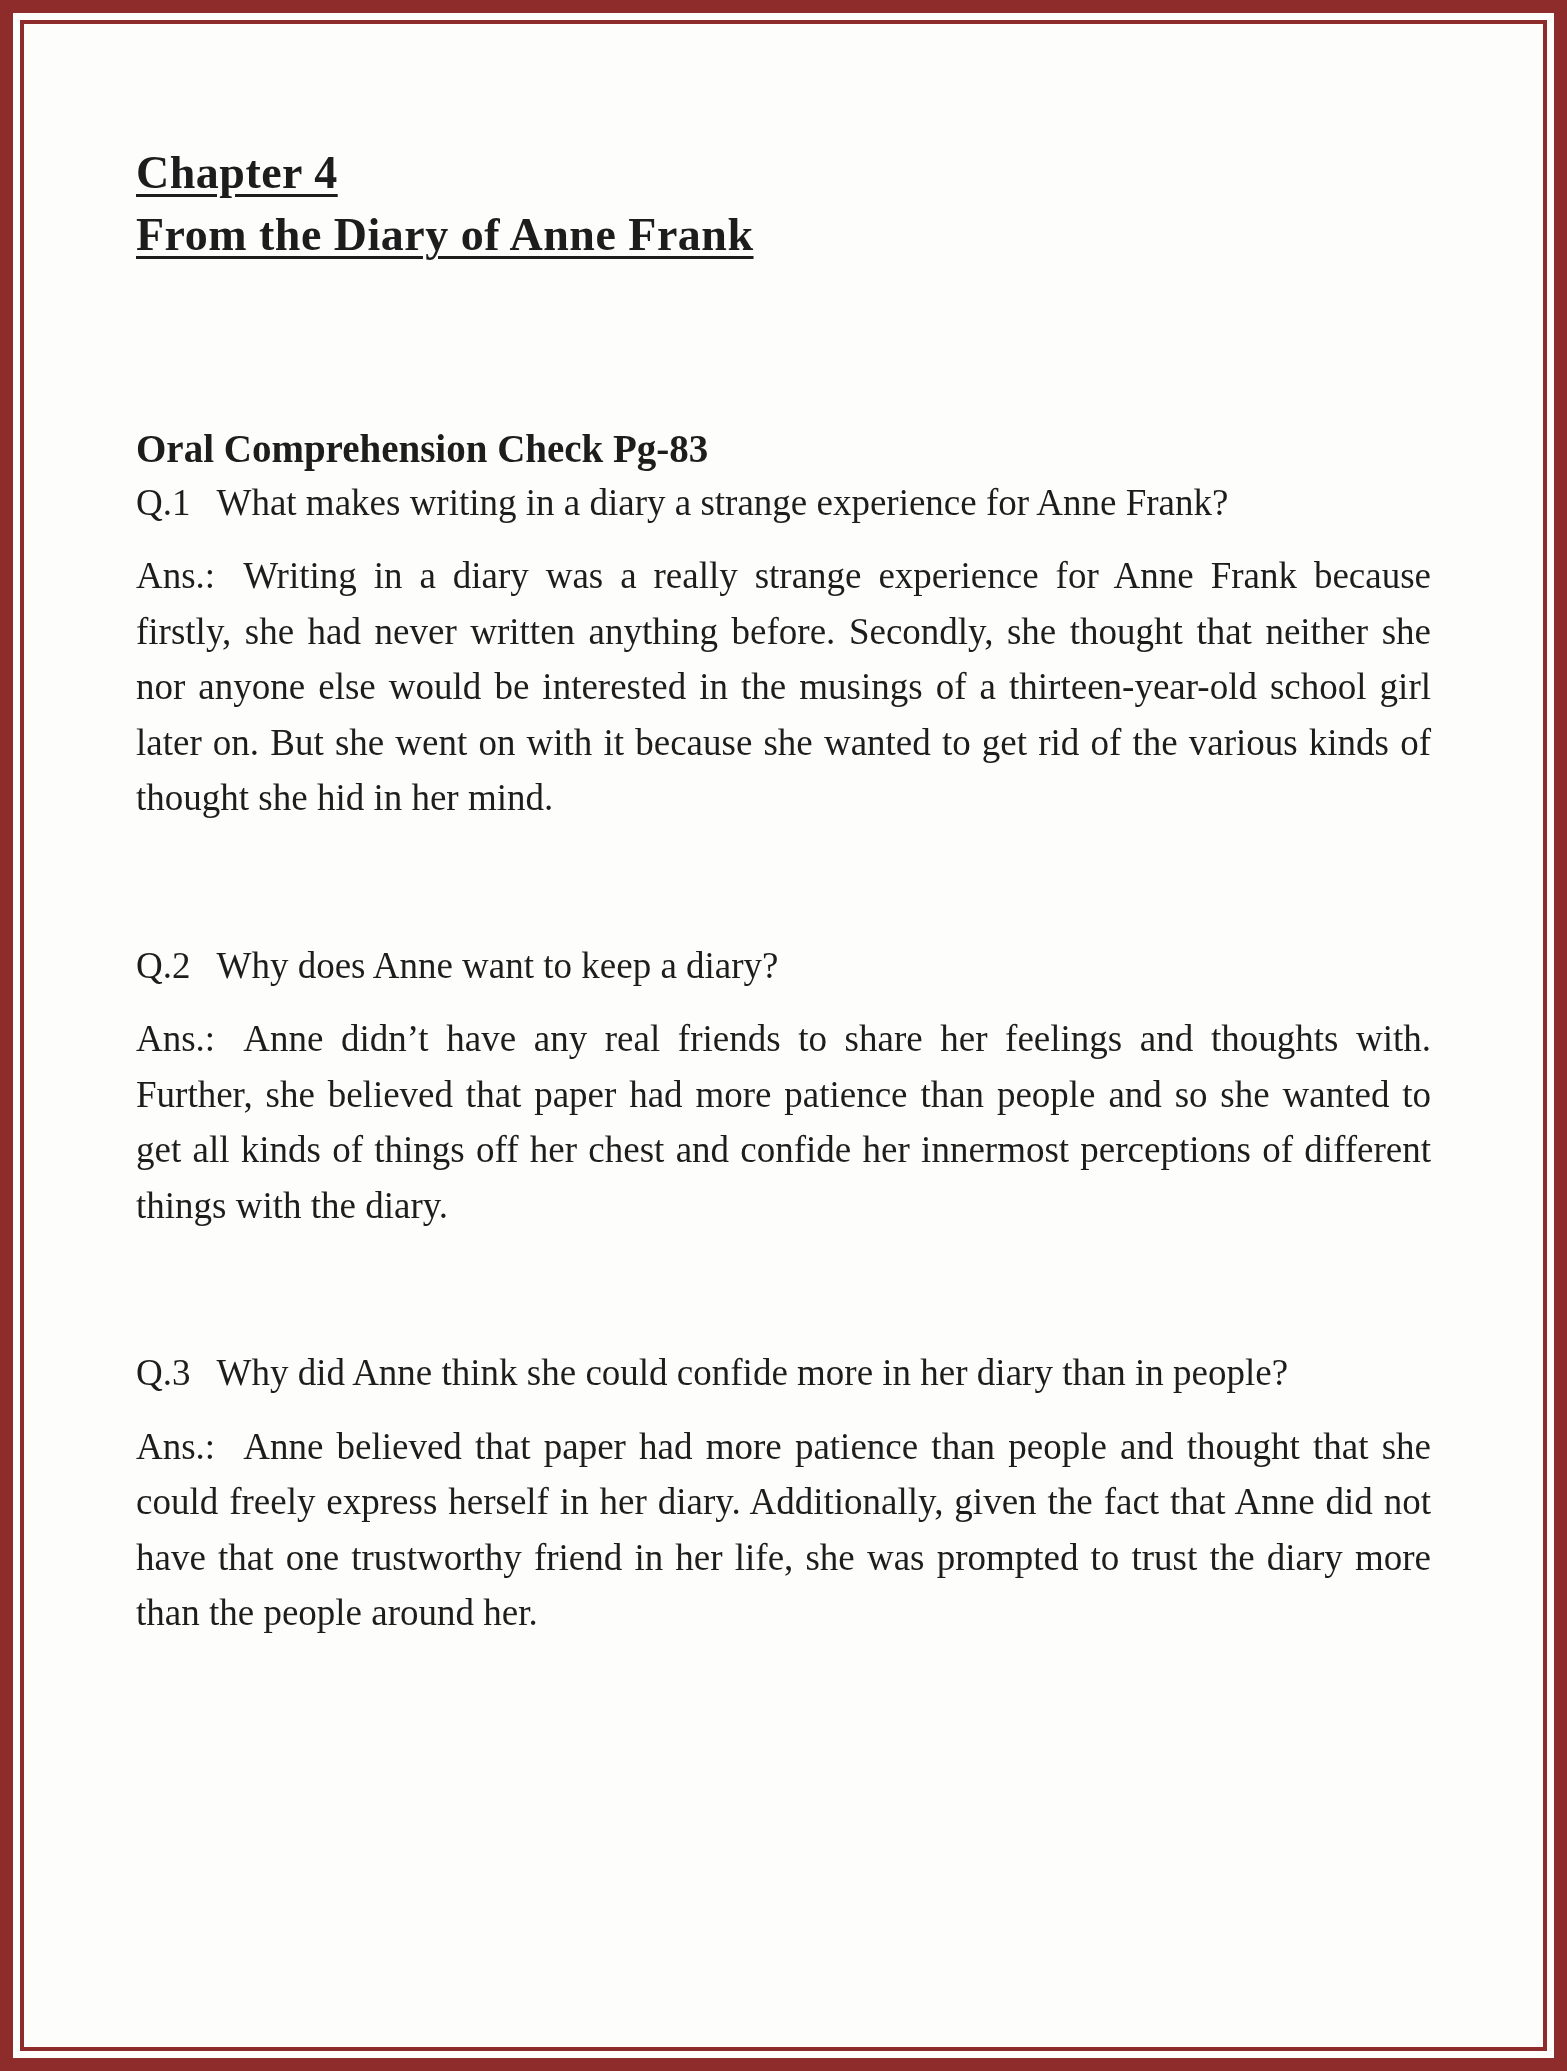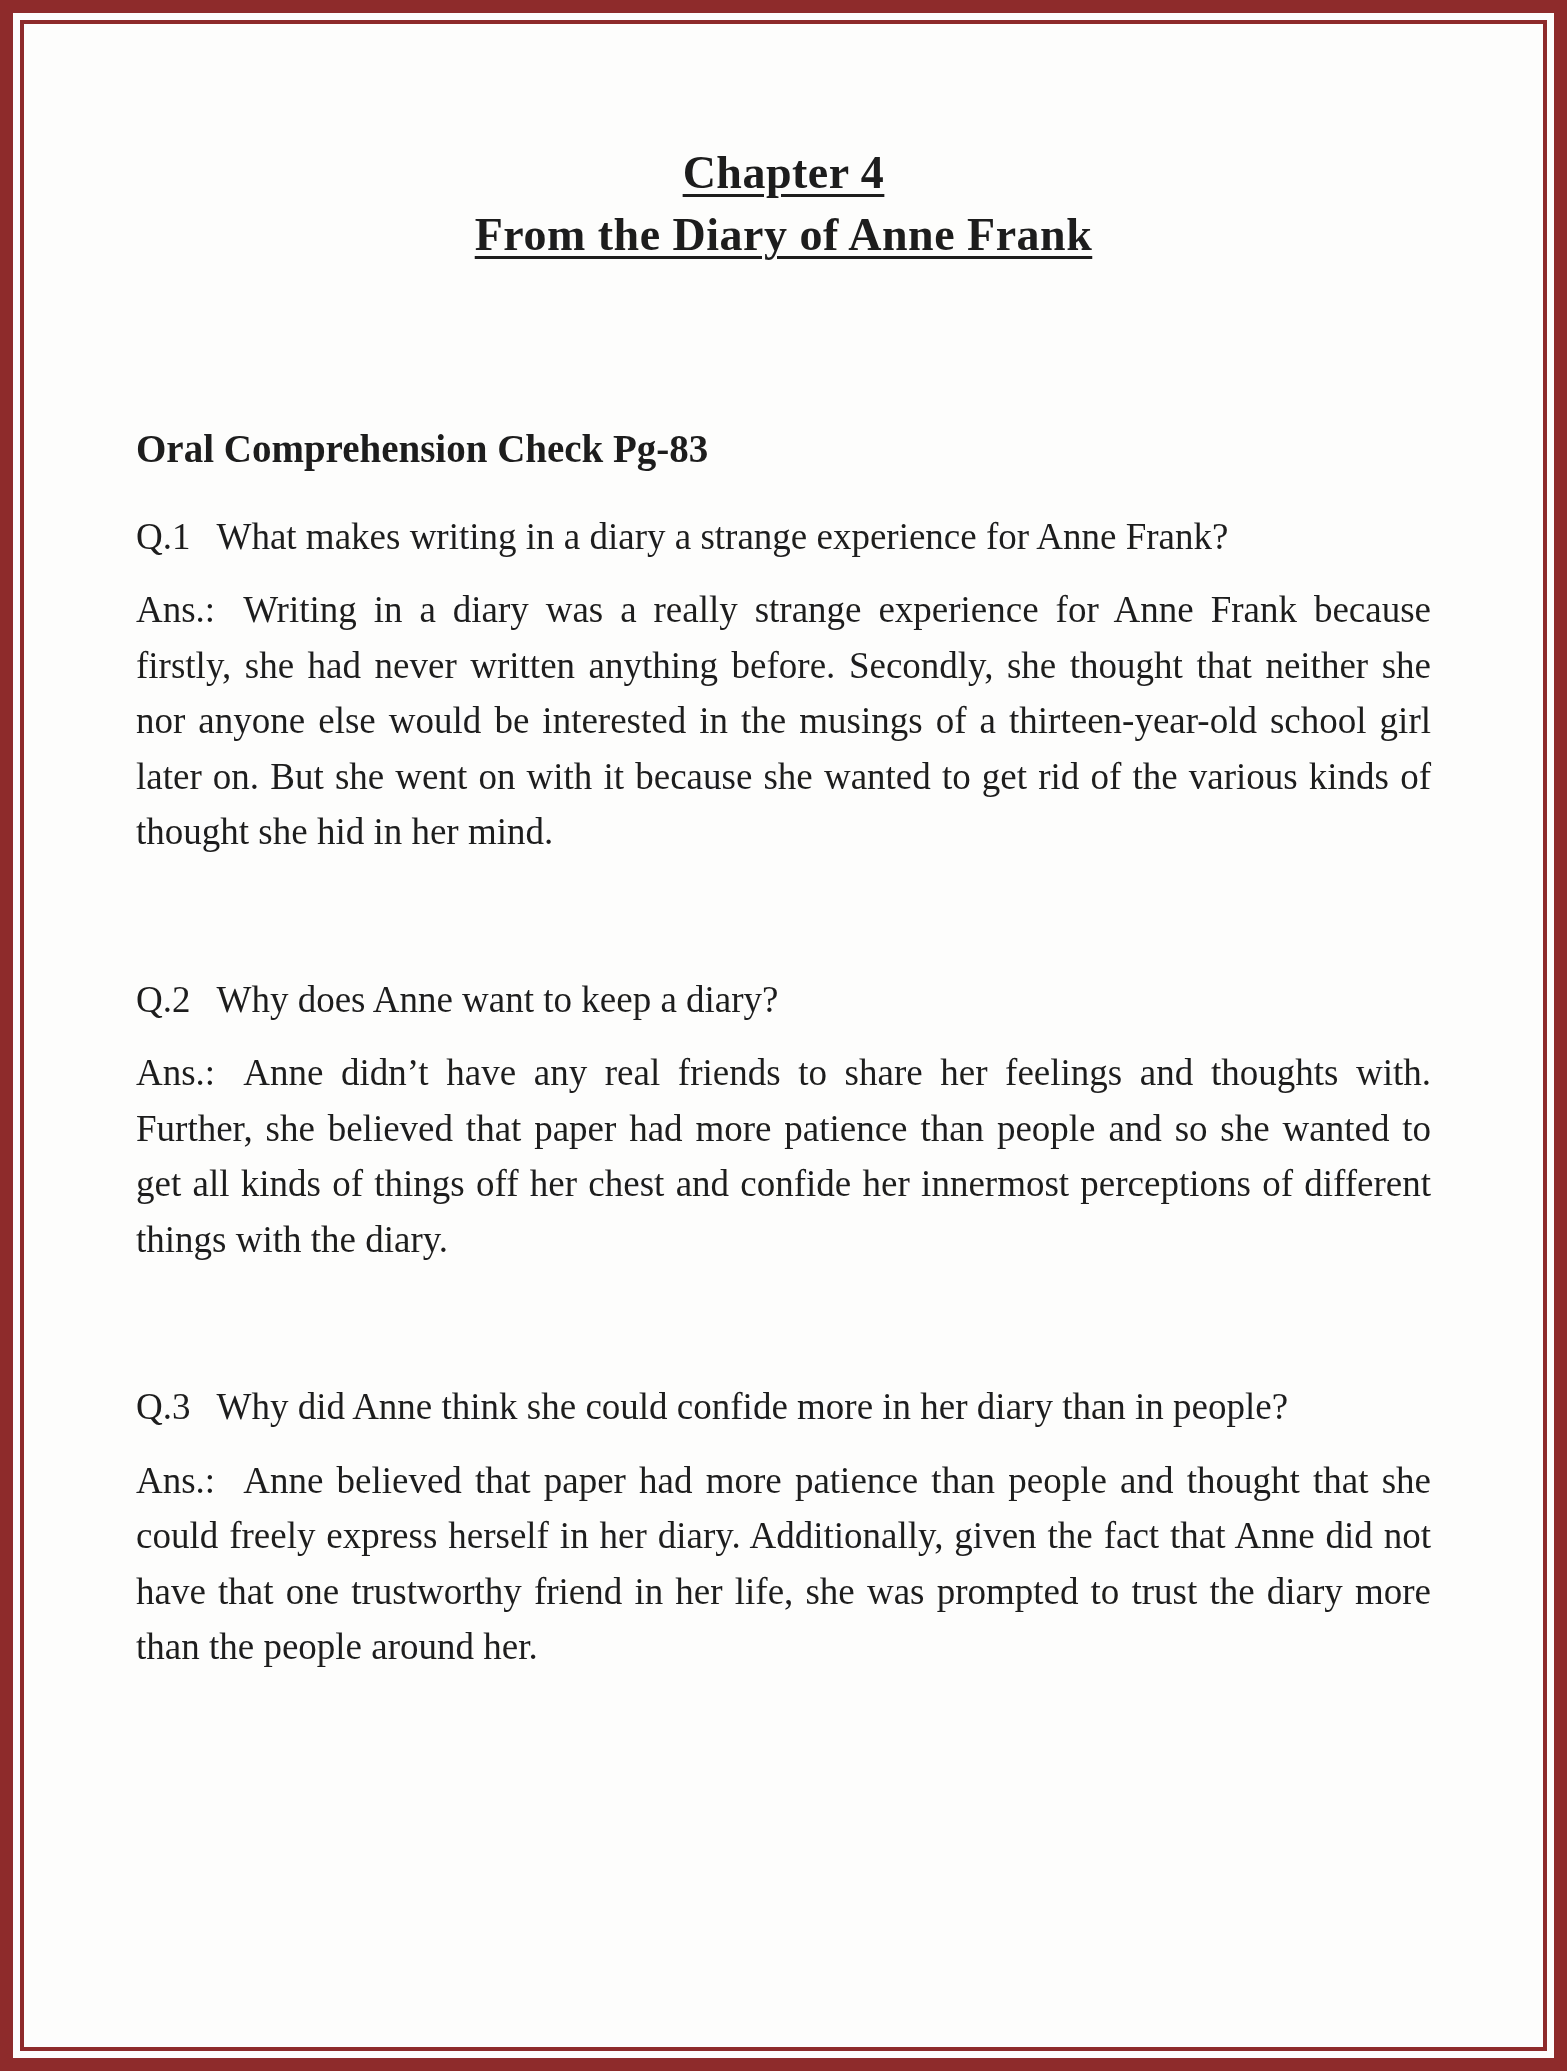--- a/index.html
+++ b/index.html
@@ -22,21 +22,20 @@
   .inner-border {
     box-sizing: border-box;
     width: 100%;
     height: 100%;
     border: 4px solid var(--border, #8e2b2b);
     padding: 118px 112px 40px 112px;
     overflow: hidden;
   }
 
   .title {
-    text-align: center;
     font-weight: bold;
     font-size: 46px;
     line-height: 1.35;
     letter-spacing: 0.5px;
   }
 
   .title-line {
     text-decoration: underline;
     text-decoration-thickness: 3px;
     text-underline-offset: 6px;
@@ -50,21 +49,20 @@
   }
 
   p {
     margin: 0;
     font-size: 37px;
     line-height: 1.5;
     text-align: justify;
   }
 
   .question.first {
-    margin-top: 34px;
   }
 
   .answer {
     margin-top: 18px;
   }
 
   .qa-block + .qa-block {
     margin-top: 112px;
   }
 

